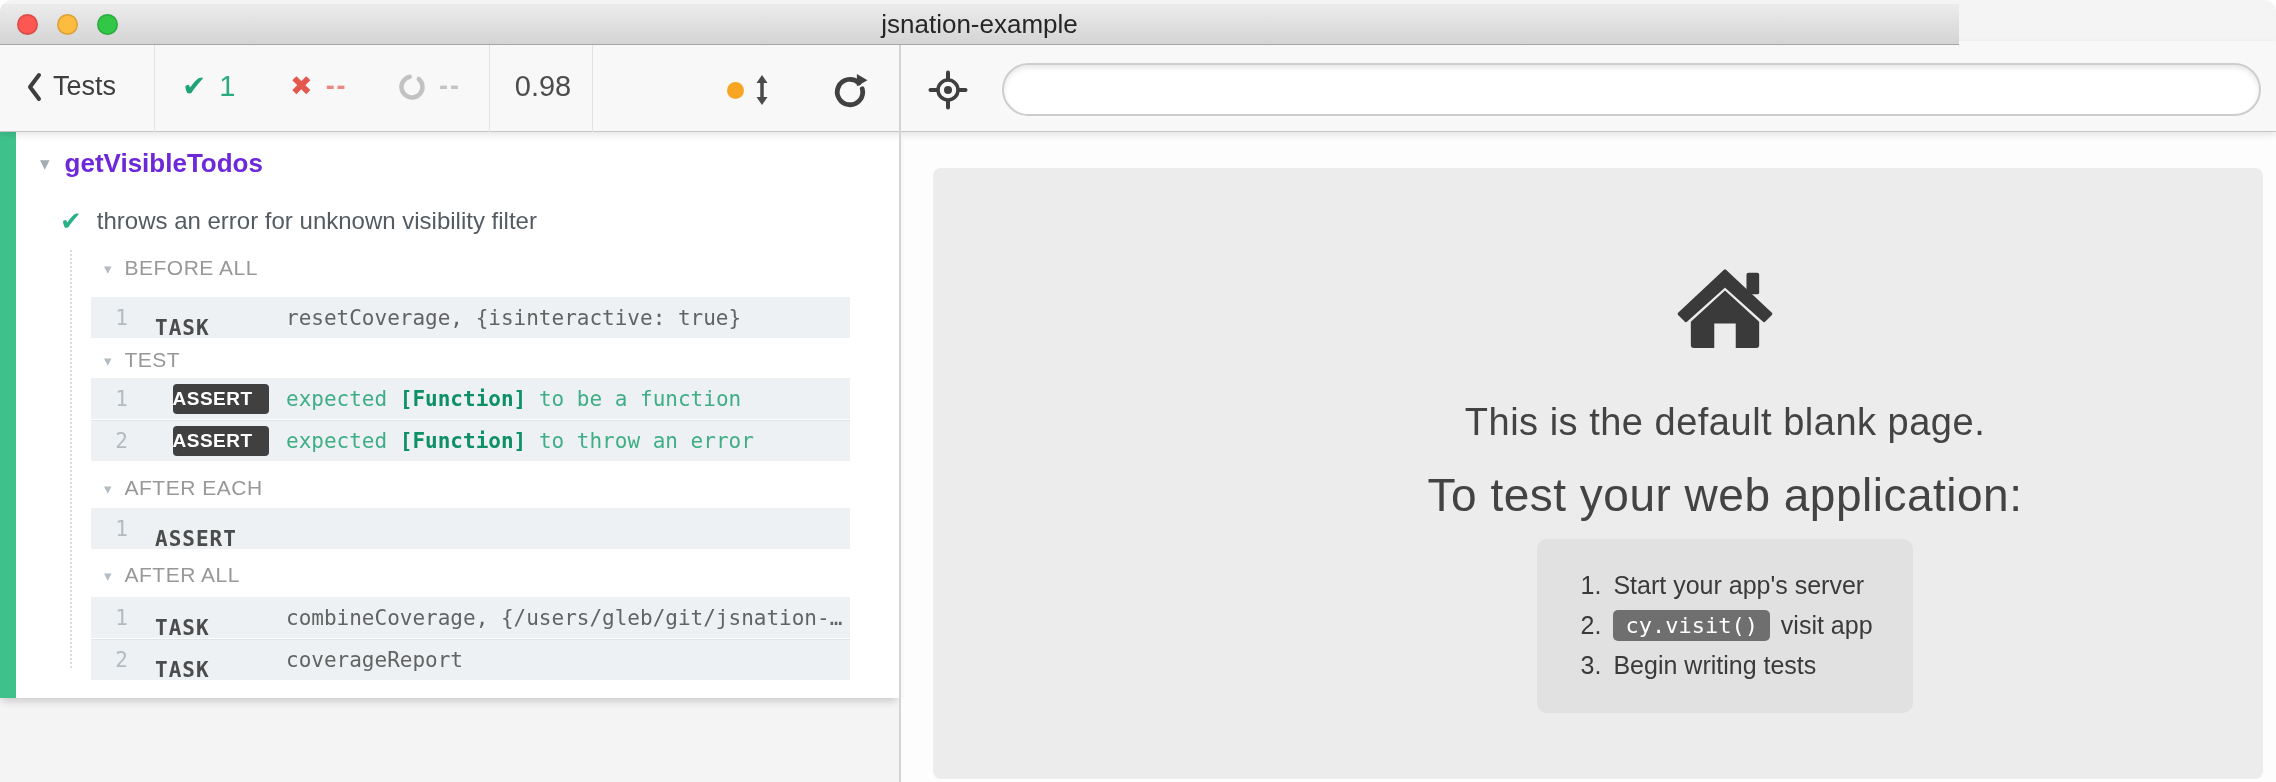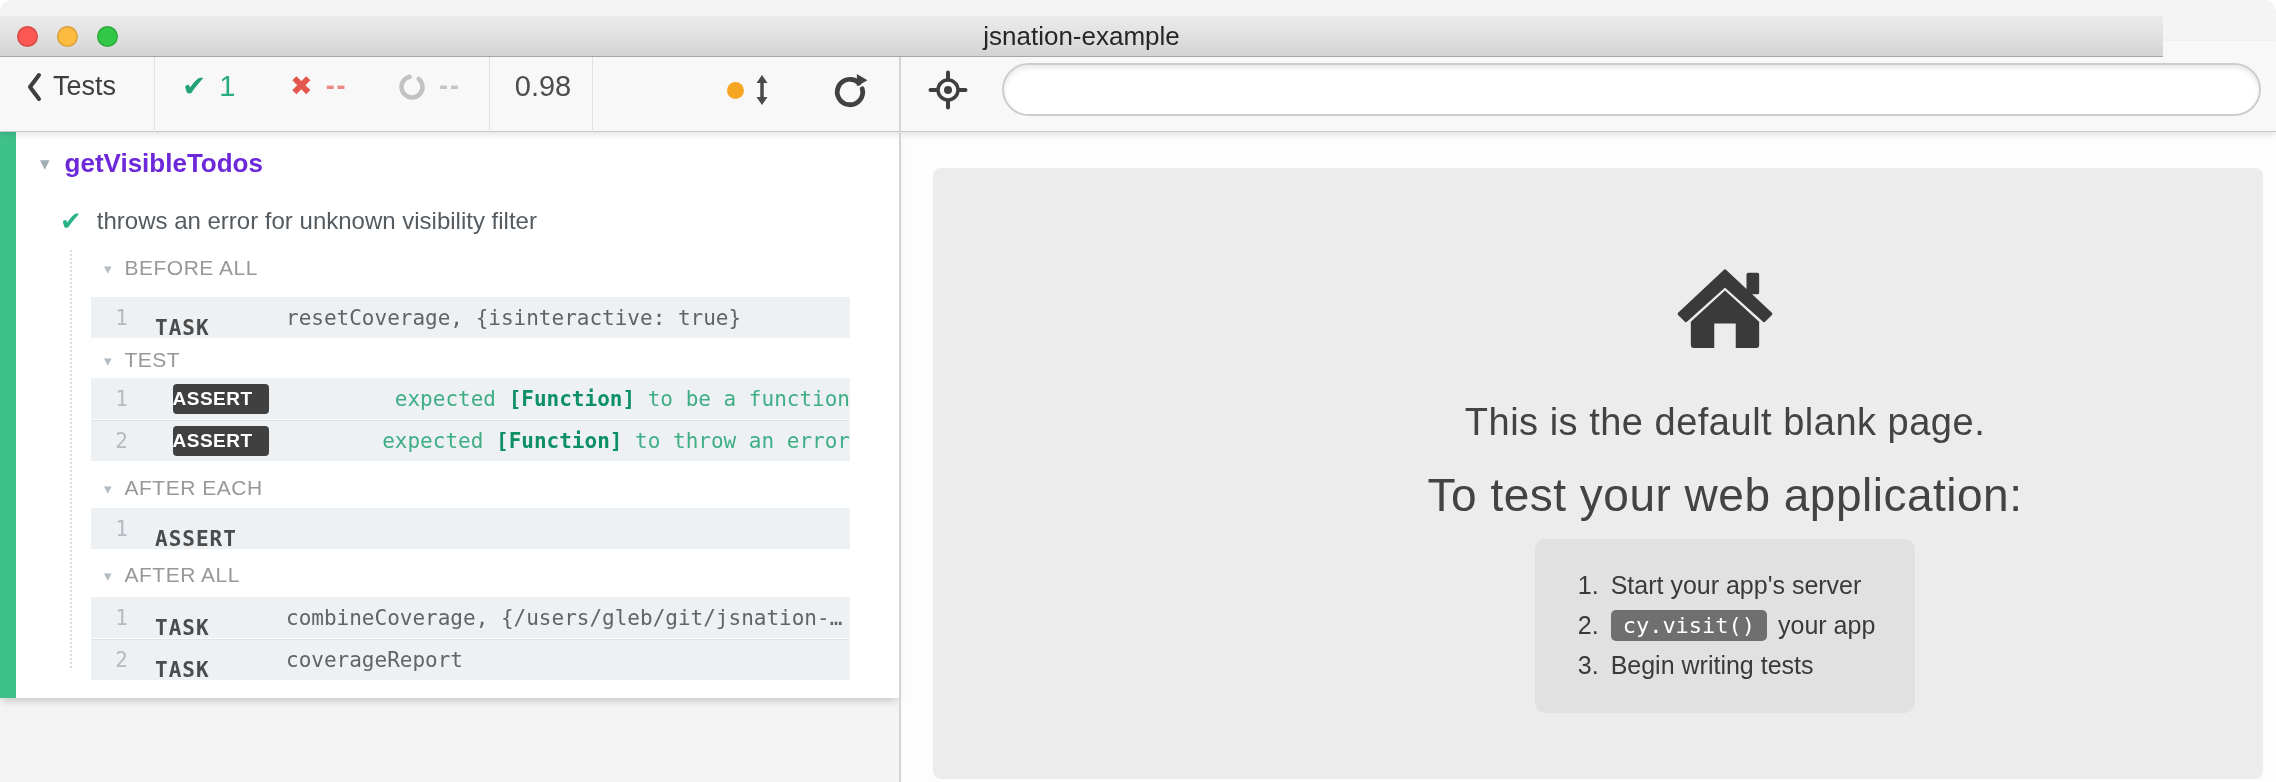--- a/index.html
+++ b/index.html
@@ -7,21 +7,21 @@
   body { font-family: "Liberation Sans", sans-serif; }
 
   .window {
     position: relative; width: 2276px; height: 782px;
     background: #f4f4f4; overflow: hidden;
     border-radius: 12px 12px 0 0;
   }
 
   
   .titlebar {
-    position: absolute; left:0; top:16px; width:2163px; height:41px;
+    position: absolute; left:0; top:4px; width:1959px; height:41px;
     background: linear-gradient(#ececec, #d4d4d4);
     border-bottom: 1px solid #a6a6a6;
     z-index: 30;
   }
   .traffic { position:absolute; left:17px; top:10px; display:flex; gap:19px; }
   .tl { width:21px; height:21px; border-radius:50%; display:inline-block;
         box-shadow: inset 0 0 0 1.5px rgba(0,0,0,.14); }
   .tl.red    { background:#fc5753; }
   .tl.yellow { background:#fdbc40; }
   .tl.green  { background:#33c748; }
@@ -114,21 +114,21 @@
   .cmd-row.a2 { top:420px; }
   .cmd-row.w1 { top:508px; }
   .cmd-row.c1 { top:597px; }
   .cmd-row.c2 { top:639px; }
 
   .assert-badge { margin-left:27px; width:131px; flex:none; display:flex; justify-content:center; }
   .assert-badge span { background:#404040; color:#fff; border-radius:4px;
     font:700 19px "Liberation Sans", sans-serif; letter-spacing:.5px;
     padding:4px 0; width:96px; text-align:left; display:inline-block; }
   .amsg { font:21px "DejaVu Sans Mono", monospace; color:#3fae85; white-space:nowrap;
-    overflow:hidden; flex:1;text-align:right; }
+    overflow:hidden; flex:1; }
   .amsg .aval { font-weight:700; color:#0e9065; }
 
   
   .aut-bg { position:absolute; left:901px; top:132px; width:1375px; height:650px;
     background:#fdfdfd; z-index:4; }
   .aut-frame { position:absolute; left:933px; top:168px; width:1330px; height:611px;
     background:#ececec; border-radius:8px; z-index:5; }
   .blank { position:absolute; left:254px; right:0; top:0; text-align:center; }
   .home-wrap { margin-top:99px; }
   .blank-h1 { margin-top:46px; font-size:38px; font-weight:300; color:#434343;
@@ -302,21 +302,21 @@
         <ol>
           <li>
             <span class="snum">1.</span>
             <span class="spre">Start your app's server</span>
 
           </li>
           <li>
             <span class="snum">2.</span>
 
             <span class="scode">cy.visit()</span>
-            <span class="spost"> your app</span>
+            <span class="spost"> visit app</span>
           </li>
           <li>
             <span class="snum">3.</span>
             <span class="spre">Begin writing tests</span>
 
           </li>
         </ol>
       </div>
     </div>
   </div>

